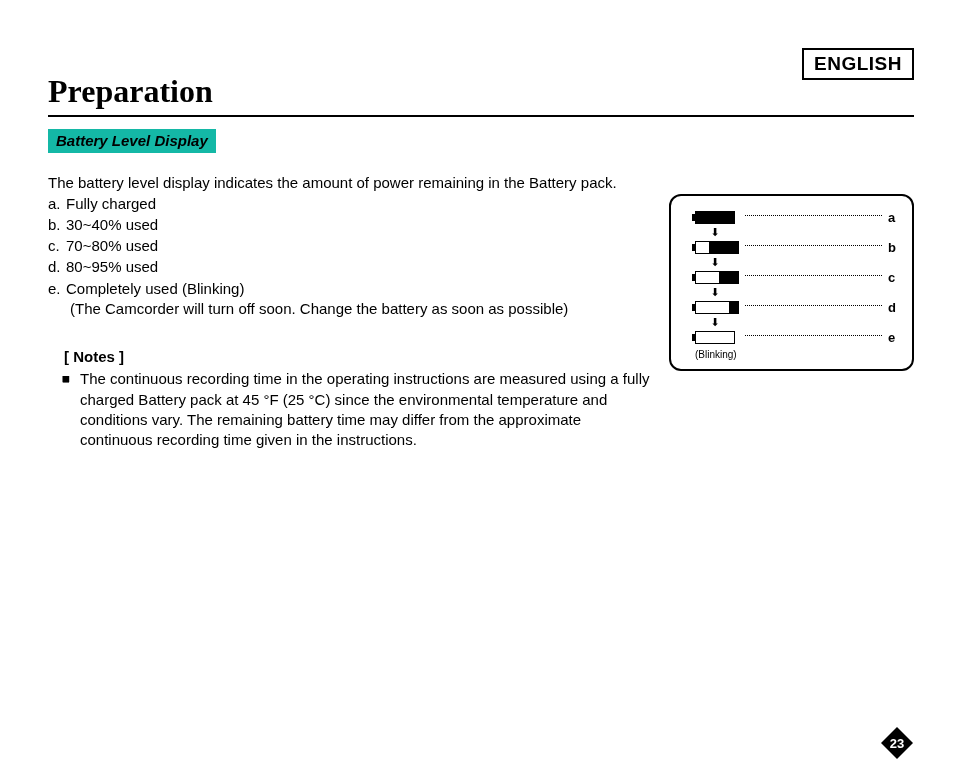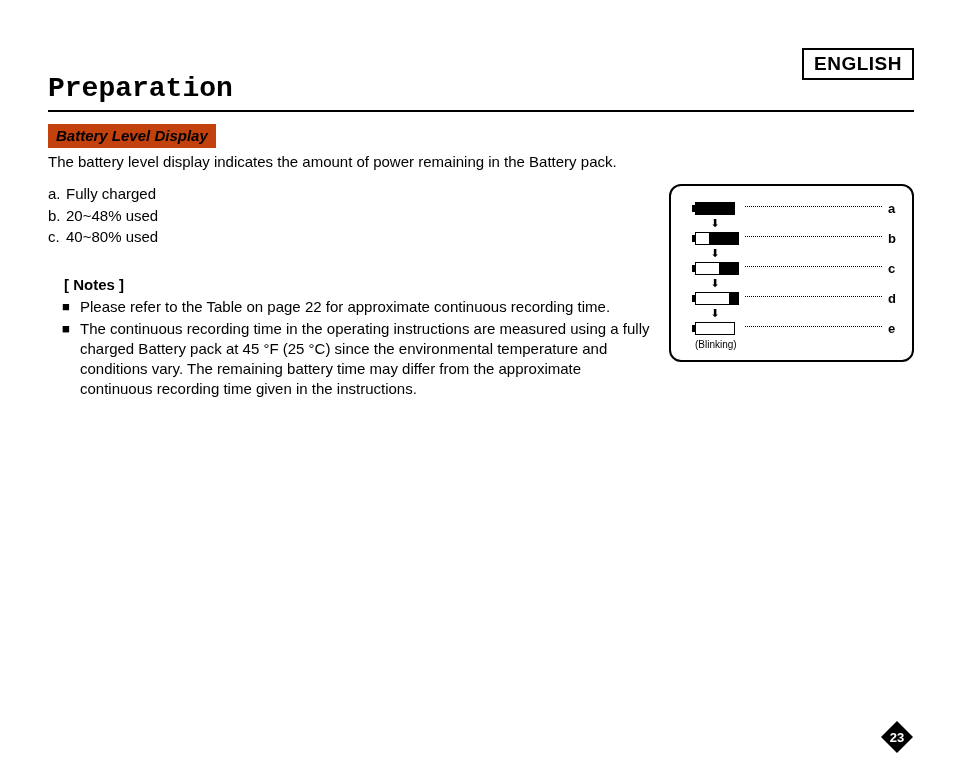--- a/index.html
+++ b/index.html
@@ -18,41 +18,41 @@
     position: absolute;
     top: 48px;
     right: 40px;
     border: 2px solid #000;
     padding: 1px 10px;
     font-weight: bold;
     font-size: 19px;
     letter-spacing: 0.5px;
   }
   .title {
-    font-family: Liberation Mono, monospace;
-    font-weight: bold;
-    font-size: 28px;
+    font-family: Liberation Serif, serif;
+    font-weight: bold;
+    font-size: 32px;
     margin-top: 10px;
     margin-bottom: 2px;
   }
   .hr {
     border: none;
     border-top: 2px solid #000;
     margin-bottom: 12px;
   }
   .subheading {
     display: inline-block;
-    background: #c2410c;
+    background: #14b8a6;
     font-weight: bold;
     font-size: 15px;
     padding: 2px 8px;
-    margin-bottom: 4px;
+    margin-bottom: 20px;
     font-style: italic;
   }
-  .intro { margin-bottom: 12px; }
+  .intro { }
   .content-row {
     display: flex;
     align-items: flex-start;
     gap: 16px;
   }
   .levels-col {
     flex: 1;
   }
   .level-list {
     list-style: none;
@@ -161,48 +161,53 @@
     transform: translateX(-2px);
   }
   .blinking {
     font-size: 10px;
     margin-top: 2px;
   }
   
   .pagenum {
     position: absolute;
     right: 40px;
-    bottom: 25px;
+    bottom: 19px;
   }
   .pagenum svg { display:block; }
 </style>
 </head>
 <body>
 
 
 
 <div class="lang-box">ENGLISH</div>
 
 <h1 class="title">Preparation</h1>
 <hr class="hr">
 
 <div class="subheading">Battery Level Display</div>
 <p class="intro">The battery level display indicates the amount of power remaining in the Battery pack.</p>
 
 <div class="content-row">
   <div class="levels-col">
     <ul class="level-list">
       <li><span class="level-key">a.</span><span>Fully charged</span></li>
-      <li><span class="level-key">b.</span><span>20~48% used</span></li>
-      <li><span class="level-key">c.</span><span>40~80% used</span></li>
+      <li><span class="level-key">b.</span><span>30~40% used</span></li>
+      <li><span class="level-key">c.</span><span>70~80% used</span></li>
+      <li><span class="level-key">d.</span><span>80~95% used</span></li>
+      <li>
+        <span class="level-key">e.</span><span>Completely used (Blinking)</span>
+        <div class="level-sub">(The Camcorder will turn off soon. Change the battery as soon as possible)</div>
+      </li>
     </ul>
 
     <div class="notes-heading">[ Notes ]</div>
     <ul class="notes-list">
-      <li><span class="bullet">■</span><span>Please refer to the Table on page 22 for approximate continuous recording time.</span></li>
+      <li><span class="bullet">■</span></li>
       <li><span class="bullet">■</span></li>
       <li><span class="bullet">■</span>
         <span class="note-extra">The continuous recording time in the operating instructions are measured using a fully charged Battery pack at 45 °F (25 °C) since the environmental temperature and conditions vary. The remaining battery time may differ from the approximate continuous recording time given in the instructions.</span>
       </li>
     </ul>
   </div>
 
   <div class="diagram">
     <div class="drow">
       <div class="batt">

